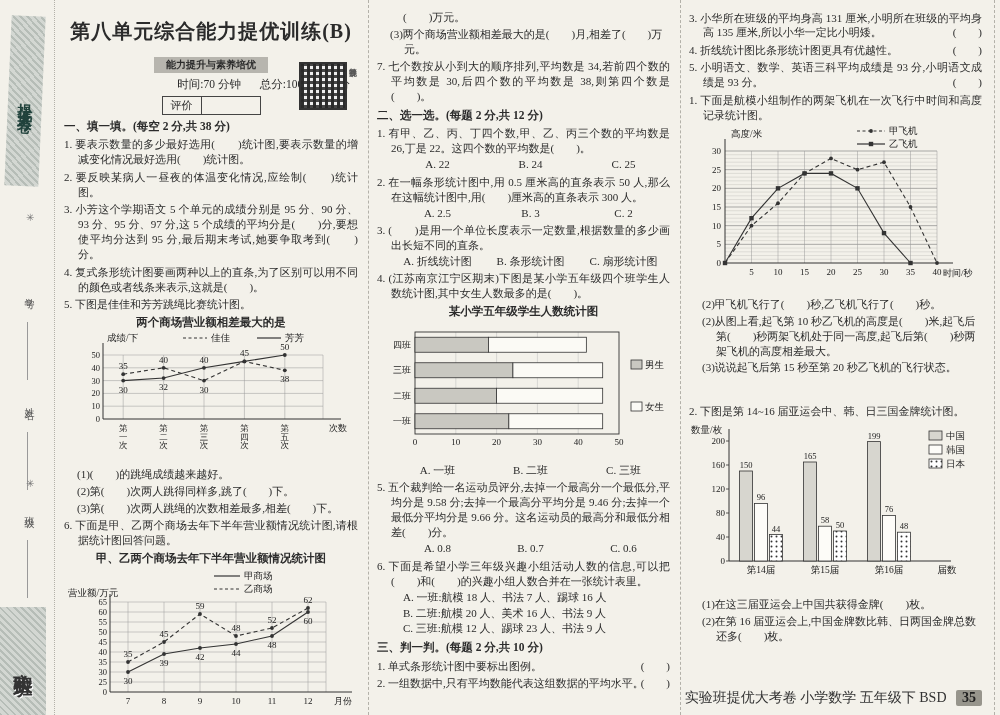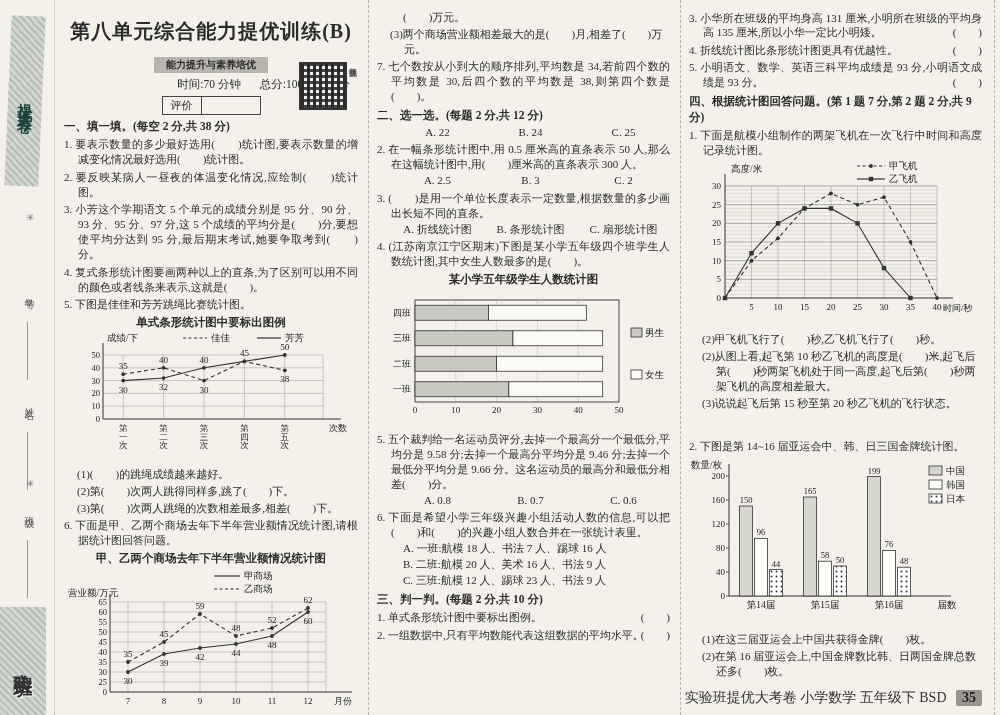--- a/index.html
+++ b/index.html
@@ -94,21 +94,21 @@
           <div class="qrcap">视频讲答案</div>
         </div>
       </div>
 
       <div class="sec">一、填一填。(每空 2 分,共 38 分)</div>
       <div class="q">1. 要表示数量的多少最好选用(　　)统计图,要表示数量的增减变化情况最好选用(　　)统计图。</div>
       <div class="q">2. 要反映某病人一昼夜的体温变化情况,应绘制(　　)统计图。</div>
       <div class="q">3. 小芳这个学期语文 5 个单元的成绩分别是 95 分、90 分、93 分、95 分、97 分,这 5 个成绩的平均分是(　　)分,要想使平均分达到 95 分,最后期末考试,她要争取考到(　　)分。</div>
       <div class="q">4. 复式条形统计图要画两种以上的直条,为了区别可以用不同的颜色或者线条来表示,这就是(　　)。</div>
       <div class="q">5. 下图是佳佳和芳芳跳绳比赛统计图。</div>
-      <div class="ct">单式条形统计图中要标出图例</div>
+      <div class="ct">两个商场营业额相差最大的是</div>
       <svg id="c1" width="292" height="134">
           <text x="35" y="91" font-size="8.5" text-anchor="end">0</text>
           <line x1="38" y1="75.2" x2="258" y2="75.2" stroke="#999" stroke-width="0.5"></line>
           <text x="35" y="78.2" font-size="8.5" text-anchor="end">10</text>
           <line x1="38" y1="62.4" x2="258" y2="62.4" stroke="#999" stroke-width="0.5"></line>
           <text x="35" y="65.4" font-size="8.5" text-anchor="end">20</text>
           <line x1="38" y1="49.6" x2="258" y2="49.6" stroke="#999" stroke-width="0.5"></line>
           <text x="35" y="52.6" font-size="8.5" text-anchor="end">30</text>
           <line x1="38" y1="36.8" x2="258" y2="36.8" stroke="#999" stroke-width="0.5"></line>
           <text x="35" y="39.8" font-size="8.5" text-anchor="end">40</text>
@@ -229,20 +229,21 @@
           <text x="270" y="138" font-size="9" text-anchor="start">月份</text>
         </svg>
 
     </section>
 
     <section class="col col2">
       <div class="sub" style="padding-left:40px">(　　)万元。</div>
       <div class="sub">(3)两个商场营业额相差最大的是(　　)月,相差了(　　)万元。</div>
       <div class="q">7. 七个数按从小到大的顺序排列,平均数是 34,若前四个数的平均数是 30,后四个数的平均数是 38,则第四个数是(　　)。</div>
       <div class="sec">二、选一选。(每题 2 分,共 12 分)</div>
+      <div class="q">1. 有甲、乙、丙、丁四个数,甲、乙、丙三个数的平均数是 26,丁是 22。这四个数的平均数是(　　)。</div>
       <div class="opts">
         <span>A. 22</span>
         <span>B. 24</span>
         <span>C. 25</span>
       </div>
       <div class="q">2. 在一幅条形统计图中,用 0.5 厘米高的直条表示 50 人,那么在这幅统计图中,用(　　)厘米高的直条表示 300 人。</div>
       <div class="opts">
         <span>A. 2.5</span>
         <span>B. 3</span>
         <span>C. 2</span>
@@ -277,20 +278,25 @@
           <rect x="38" y="42.75" width="97.92" height="15" fill="#c9c8c1" stroke="#333" stroke-width="0.8"></rect>
           <rect x="135.92000000000002" y="42.75" width="89.76" height="15" fill="#fbfaf5" stroke="#333" stroke-width="0.8"></rect>
           <text x="34" y="27.75" font-size="9" text-anchor="end">四班</text>
           <rect x="38" y="17.25" width="73.44" height="15" fill="#c9c8c1" stroke="#333" stroke-width="0.8"></rect>
           <rect x="111.44" y="17.25" width="97.92" height="15" fill="#fbfaf5" stroke="#333" stroke-width="0.8"></rect>
           <rect x="254" y="40" width="11" height="9" fill="#c9c8c1" stroke="#333" stroke-width="0.8"></rect>
           <text x="268" y="48" font-size="9.5" text-anchor="start">男生</text>
           <rect x="254" y="82" width="11" height="9" fill="#fbfaf5" stroke="#333" stroke-width="0.8"></rect>
           <text x="268" y="90" font-size="9.5" text-anchor="start">女生</text>
         </svg>
+      <div class="opts">
+        <span>A. 一班</span>
+        <span>B. 二班</span>
+        <span>C. 三班</span>
+      </div>
       <div class="q">5. 五个裁判给一名运动员评分,去掉一个最高分一个最低分,平均分是 9.58 分;去掉一个最高分平均分是 9.46 分;去掉一个最低分平均分是 9.66 分。这名运动员的最高分和最低分相差(　　)分。</div>
       <div class="opts">
         <span>A. 0.8</span>
         <span>B. 0.7</span>
         <span>C. 0.6</span>
       </div>
       <div class="q">6. 下面是希望小学三年级兴趣小组活动人数的信息,可以把(　　)和(　　)的兴趣小组人数合并在一张统计表里。</div>
       <div class="optline">A. 一班:航模 18 人、书法 7 人、踢球 16 人</div>
       <div class="optline">B. 二班:航模 20 人、美术 16 人、书法 9 人</div>
       <div class="optline">C. 三班:航模 12 人、踢球 23 人、书法 9 人</div>
@@ -311,21 +317,20 @@
         <span class="jblank">(　　)</span>
       </div>
       <div class="q">
         <span>4. 折线统计图比条形统计图更具有优越性。</span>
         <span class="jblank">(　　)</span>
       </div>
       <div class="q">
         <span>5. 小明语文、数学、英语三科平均成绩是 93 分,小明语文成绩是 93 分。</span>
         <span class="jblank">(　　)</span>
       </div>
-      <div class="sec">四、根据统计图回答问题。(第 1 题 7 分,第 2 题 2 分,共 9 分)</div>
       <div class="q">1. 下面是航模小组制作的两架飞机在一次飞行中时间和高度记录统计图。</div>
       <svg id="c4" width="300" height="172">
           <line x1="168" y1="8" x2="196" y2="8" stroke="#333" stroke-width="1" stroke-dasharray="3 2.5"></line>
           <circle cx="182" cy="8" r="1.9" fill="#333"></circle>
           <text x="200" y="11" font-size="9.5" text-anchor="start">甲飞机</text>
           <line x1="168" y1="21" x2="196" y2="21" stroke="#333" stroke-width="1.2"></line>
           <rect x="179.8" y="18.8" width="4.4" height="4.4" fill="#333"></rect>
           <text x="200" y="24" font-size="9.5" text-anchor="start">乙飞机</text>
           <line x1="36" y1="136.26666666666668" x2="248" y2="136.26666666666668" stroke="#b5b3ae" stroke-width="0.35"></line>
           <line x1="36" y1="132.53333333333333" x2="248" y2="132.53333333333333" stroke="#b5b3ae" stroke-width="0.35"></line>

